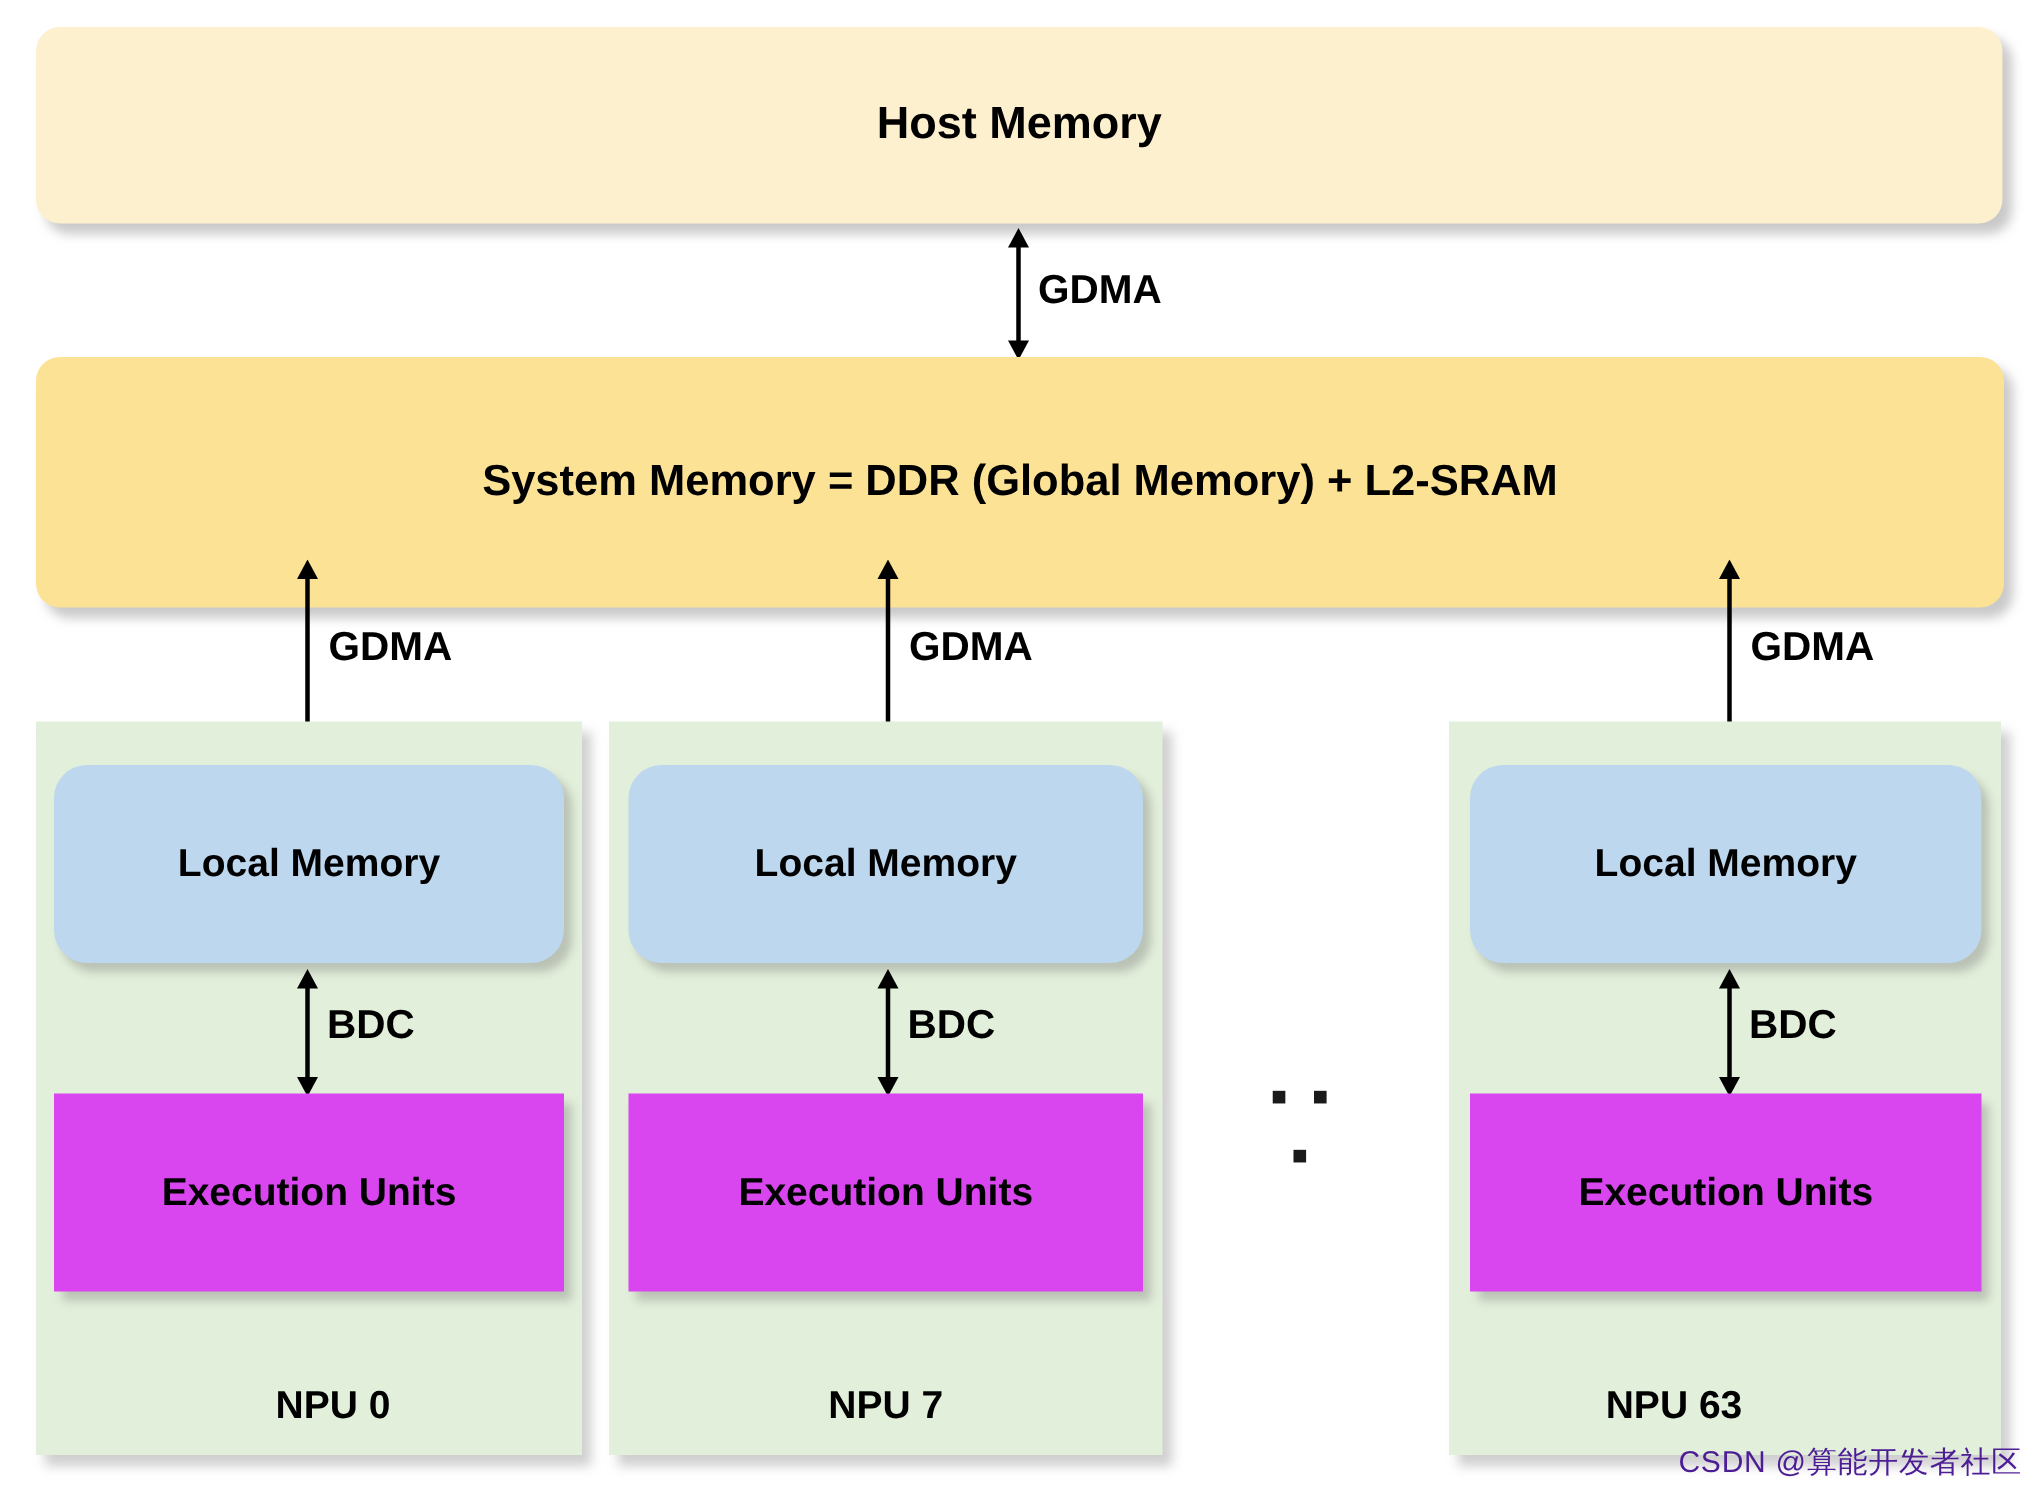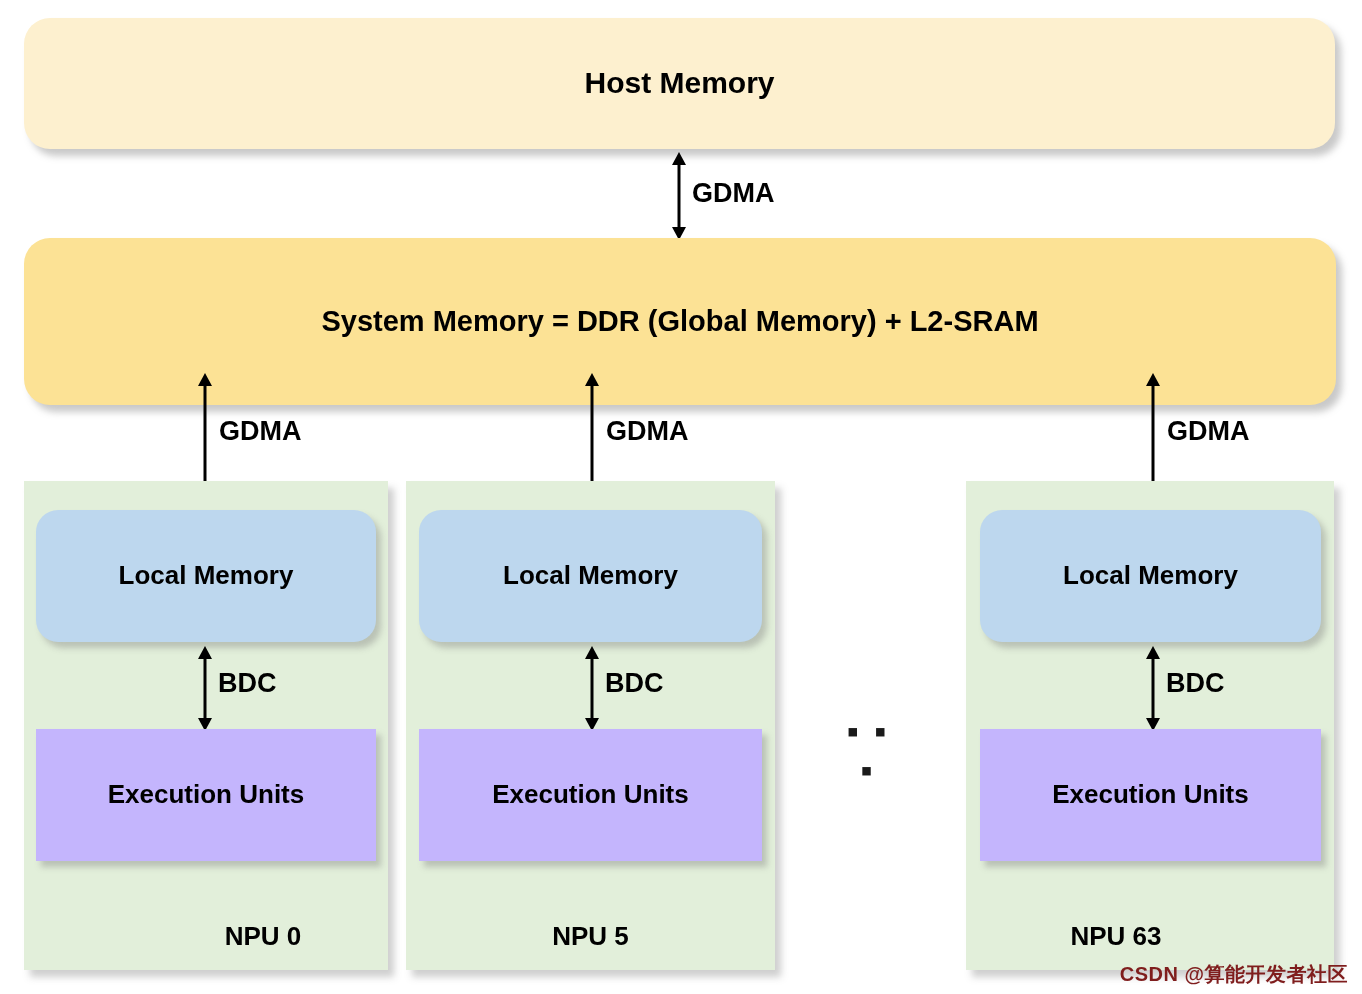--- a/index.html
+++ b/index.html
@@ -25,21 +25,21 @@
     display: flex;
     align-items: center;
     justify-content: center;
     color: #000000;
     font-weight: bold;
     text-align: center;
     line-height: 1.15;
   }
 
   .rounded-lg {
-    border-radius: 26px;
+    border-radius: 16px;
     box-shadow: 6px 7px 7px rgba(120, 120, 120, 0.40);
   }
   .rounded-md {
     border-radius: 22px;
     box-shadow: 5px 6px 6px rgba(120, 120, 120, 0.38);
   }
   .square {
     border-radius: 0;
     box-shadow: 5px 6px 6px rgba(120, 120, 120, 0.38);
   }
@@ -79,39 +79,39 @@
   .local-memory {
     background: #BDD7EE;
     font-size: 26px;
     height: 132px;
   }
   .lm-0  { left: 36px;  top: 510px; width: 340px; }
   .lm-1  { left: 419px; top: 510px; width: 343px; }
   .lm-63 { left: 980px; top: 510px; width: 341px; }
 
   .exec-units {
-    background: #c4b5fd;
+    background: #d946ef;
     font-size: 26px;
     height: 132px;
   }
   .eu-0  { left: 36px;  top: 729px; width: 340px; }
   .eu-1  { left: 419px; top: 729px; width: 343px; }
   .eu-63 { left: 980px; top: 729px; width: 341px; }
 
   .npu-label {
     position: absolute;
     font-size: 26px;
     font-weight: bold;
     color: #000000;
     text-align: center;
     top: 918px;
     height: 36px;
     line-height: 36px;
   }
-  .nl-0  { left: 24px;  width: 396px; padding-left: 41px; }
+  .nl-0  { left: 24px;  width: 396px; }
   .nl-1  { left: 406px; width: 369px; }
   .nl-63 { left: 966px; width: 300px; }
 
   
   .arrow {
     position: absolute;
   }
   .arrow svg { display: block; }
 
   .arrow-label {
@@ -135,22 +135,22 @@
     color: #1a1a1a;
     letter-spacing: 3px;
   }
 
   
   .watermark {
     position: absolute;
     right: 14px;
     bottom: 6px;
     font-size: 20px;
-    color: #7f1d1d;
-    font-weight: bold;
+    color: #4c1d95;
+    font-weight: normal;
     letter-spacing: 0.5px;
     white-space: nowrap;
   }
 </style>
 </head>
 <body>
 
 <div id="canvas">
 
   <div class="box rounded-lg host-memory">
@@ -222,21 +222,21 @@
     <svg width="24" height="85" viewBox="0 0 24 85">
       <line x1="12" y1="9" x2="12" y2="76" stroke="#000000" stroke-width="3"></line>
       <polygon points="12,0 5,13 19,13" fill="#000000"></polygon>
       <polygon points="12,85 5,72 19,72" fill="#000000"></polygon>
     </svg>
   </div>
   <div class="arrow-label" style="left:605px; top:670px;">BDC</div>
   <div class="box square exec-units eu-1">
     <span>Execution Units</span>
   </div>
-  <div class="npu-label nl-1">NPU 5</div>
+  <div class="npu-label nl-1">NPU 7</div>
 
   <div class="ellipsis">▪ ▪ ▪</div>
 
   <div class="npu npu-63 square-flat"></div>
   <div class="box rounded-md local-memory lm-63">
     <span>Local Memory</span>
   </div>
   <div class="arrow" style="left:1141px; top:646px;">
     <svg width="24" height="85" viewBox="0 0 24 85">
       <line x1="12" y1="9" x2="12" y2="76" stroke="#000000" stroke-width="3"></line>

